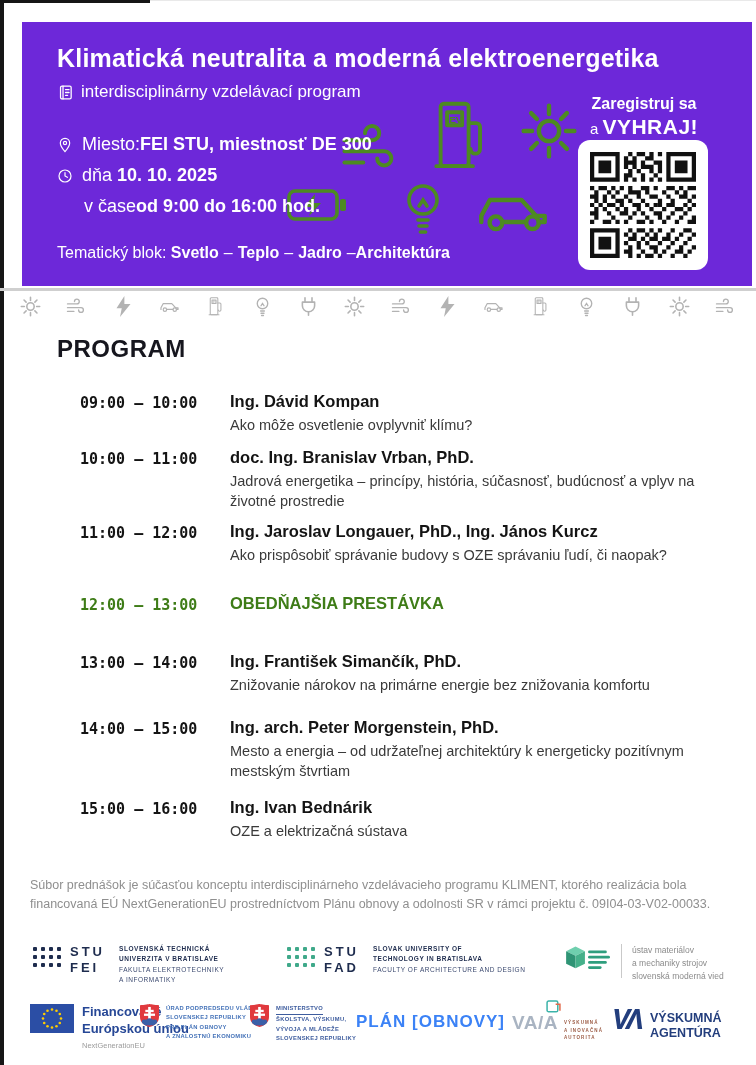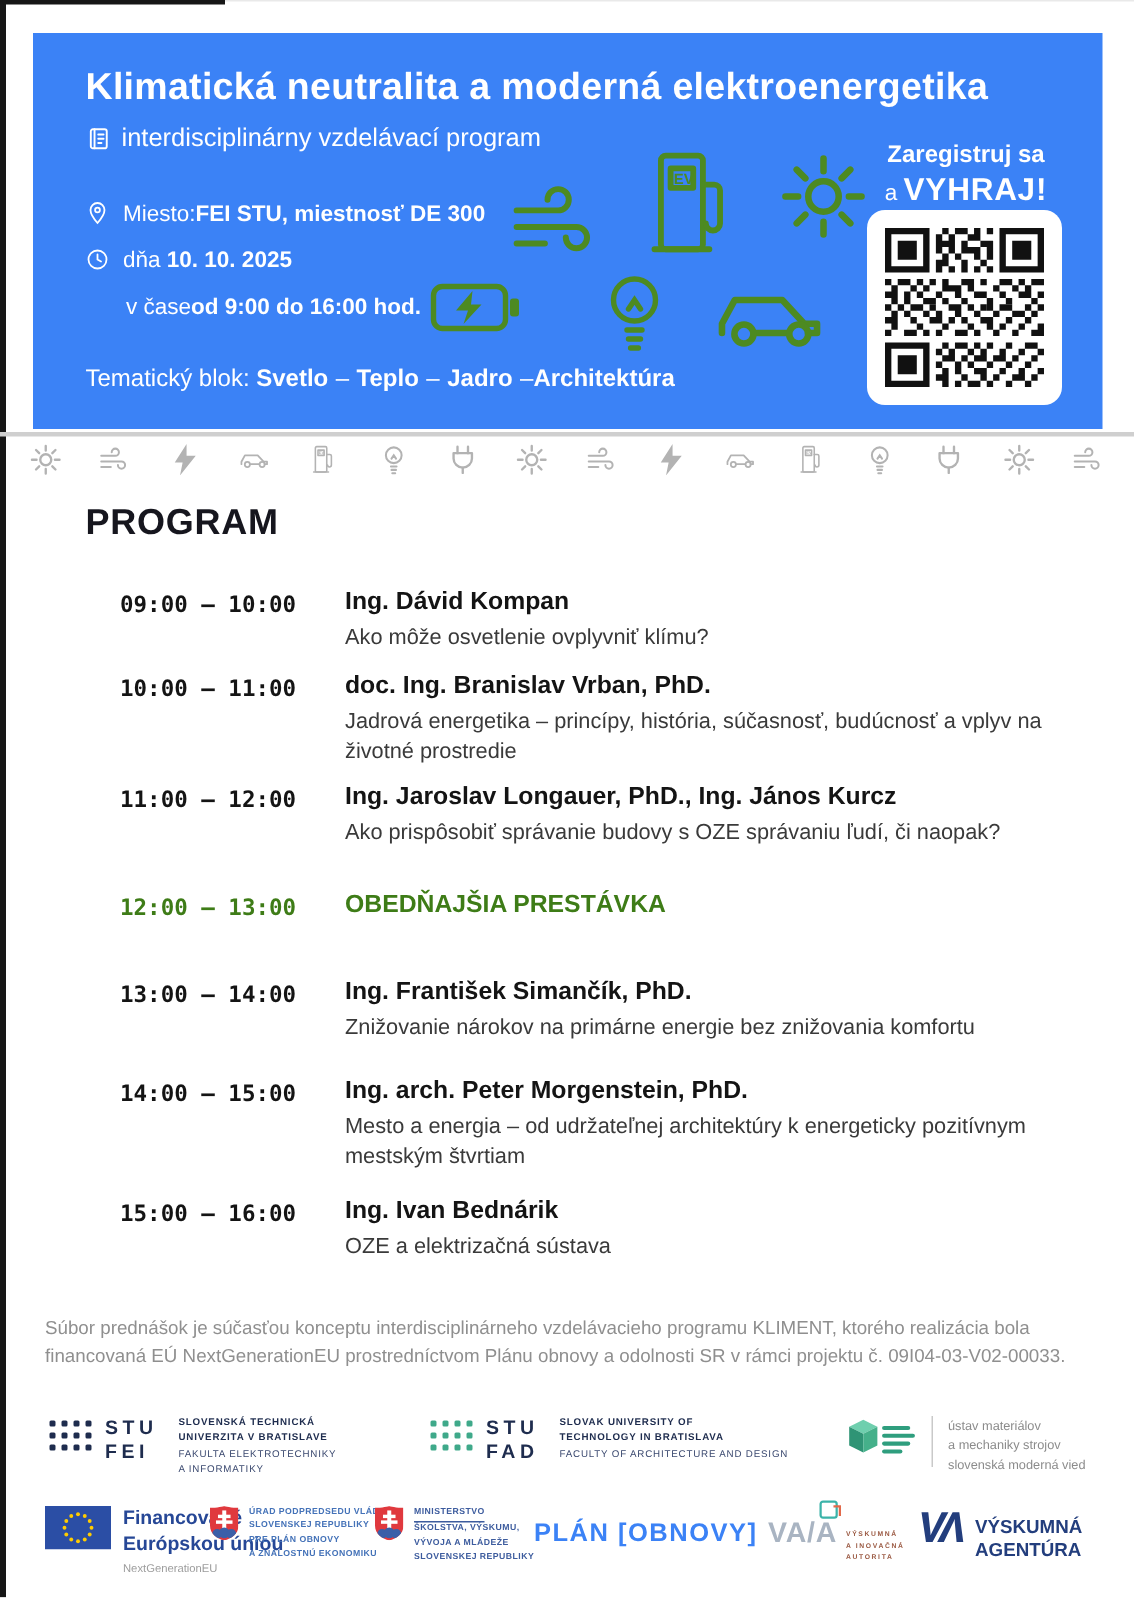--- a/index.html
+++ b/index.html
@@ -4,25 +4,25 @@
 <style>
   html,body{margin:0;padding:0;background:#fff;}
   .page{position:relative;width:756px;height:1065px;background:#ffffff;
         font-family:"Liberation Sans",sans-serif;overflow:hidden;}
   
   .edge-left{position:absolute;left:0;top:0;width:4px;height:100%;background:#161616;}
   .edge-top{position:absolute;left:0;top:0;width:150px;height:3px;background:#161616;}
   .edge-topline{position:absolute;left:0;top:0;width:100%;height:1px;background:#e9e9e9;}
 
   
-  .hdr{position:absolute;left:22px;top:22px;width:713px;height:264px;background:#3b82f6;color:#fff;}
+  .hdr{position:absolute;left:22px;top:22px;width:713px;height:264px;background:#6d28d9;color:#fff;padding-left:17px;}
   .wm{position:absolute;color:#4d8a21;}
   .h-title{position:absolute;left:35px;top:22px;font-size:25px;font-weight:700;letter-spacing:.2px;white-space:nowrap;}
   .h-sub{position:absolute;left:35px;top:60px;font-size:17px;display:flex;align-items:center;gap:7px;}
-  .h-line{position:absolute;font-size:15px;display:flex;align-items:flex-start;gap:9px;white-space:nowrap;}
+  .h-line{position:absolute;font-size:18px;display:flex;align-items:center;gap:9px;white-space:nowrap;}
   .h-loc{left:35px;top:112px;}
   .h-date{left:35px;top:143px;}
   .h-time{left:62px;top:174px;}
   .h-line b,.h-sub b{font-weight:700;}
   .h-theme{position:absolute;left:35px;top:222px;font-size:16px;white-space:nowrap;}
   .h-theme b{font-weight:700;}
   .sep{margin:0 5px;font-weight:400;}
   .sep-tight{margin:0 0 0 5px;font-weight:400;}
   .reg{position:absolute;left:534px;top:72px;width:176px;text-align:center;line-height:1.25;}
   .reg-l1{font-size:16px;font-weight:700;}

